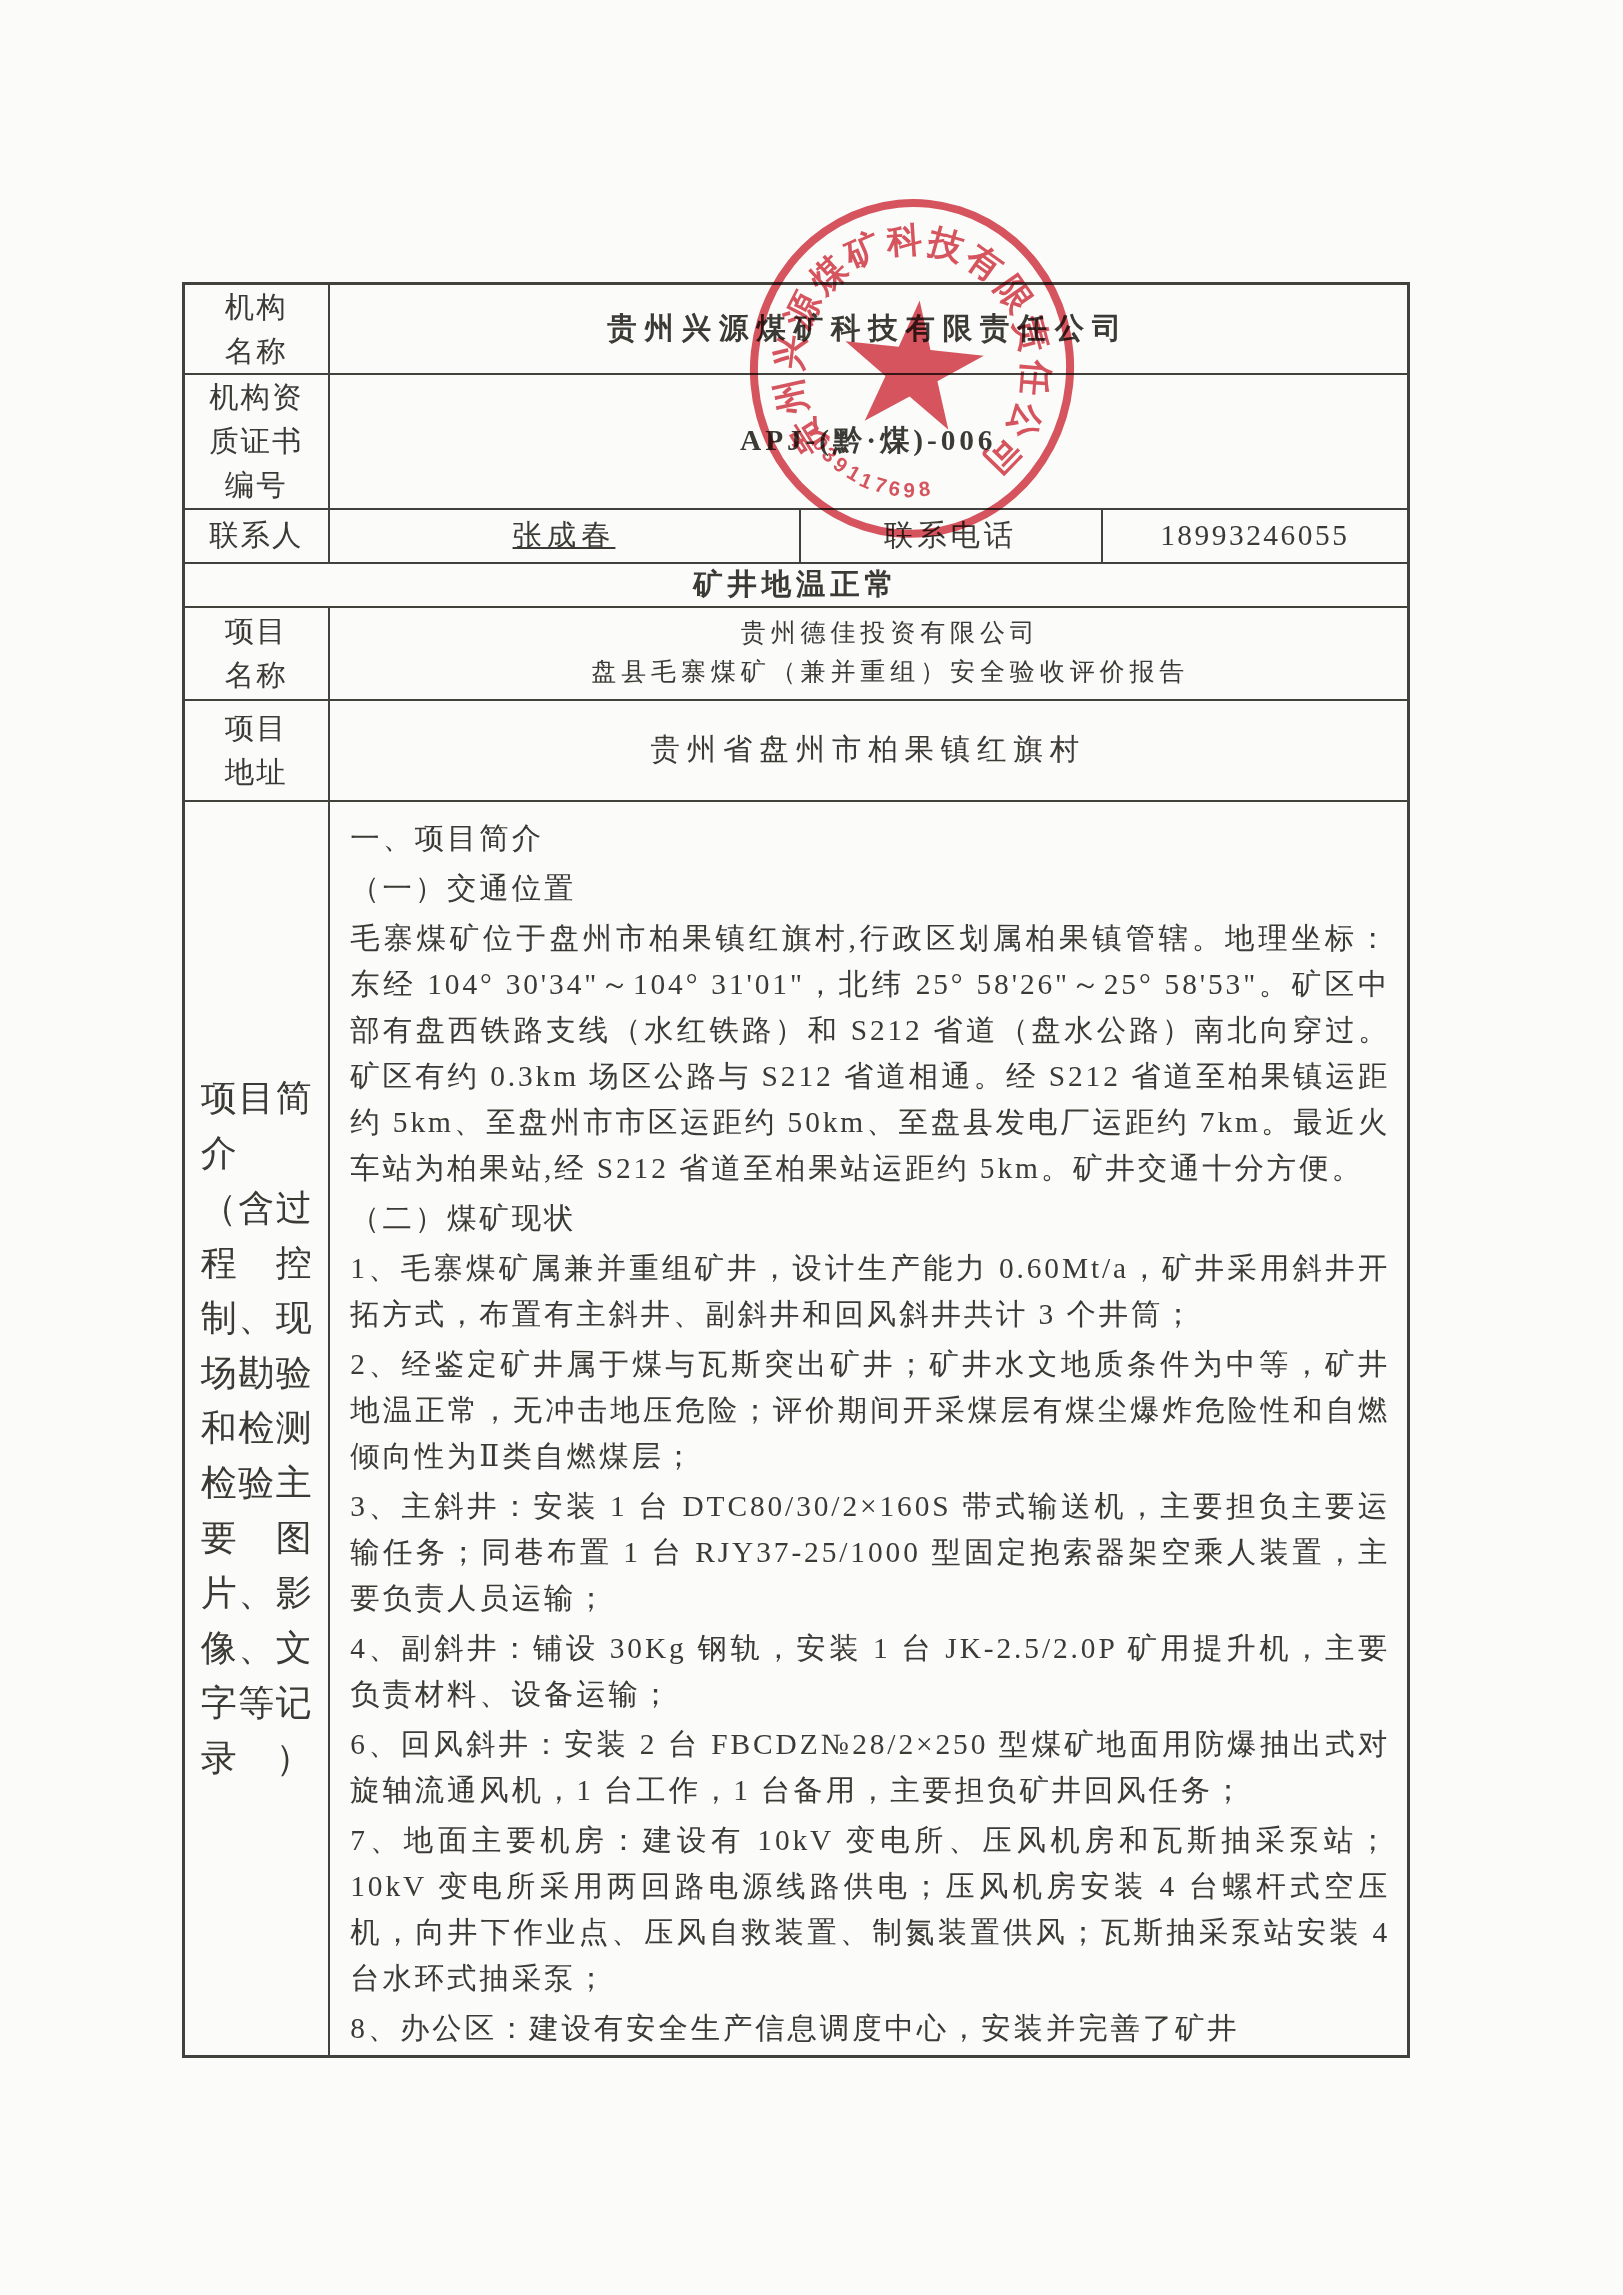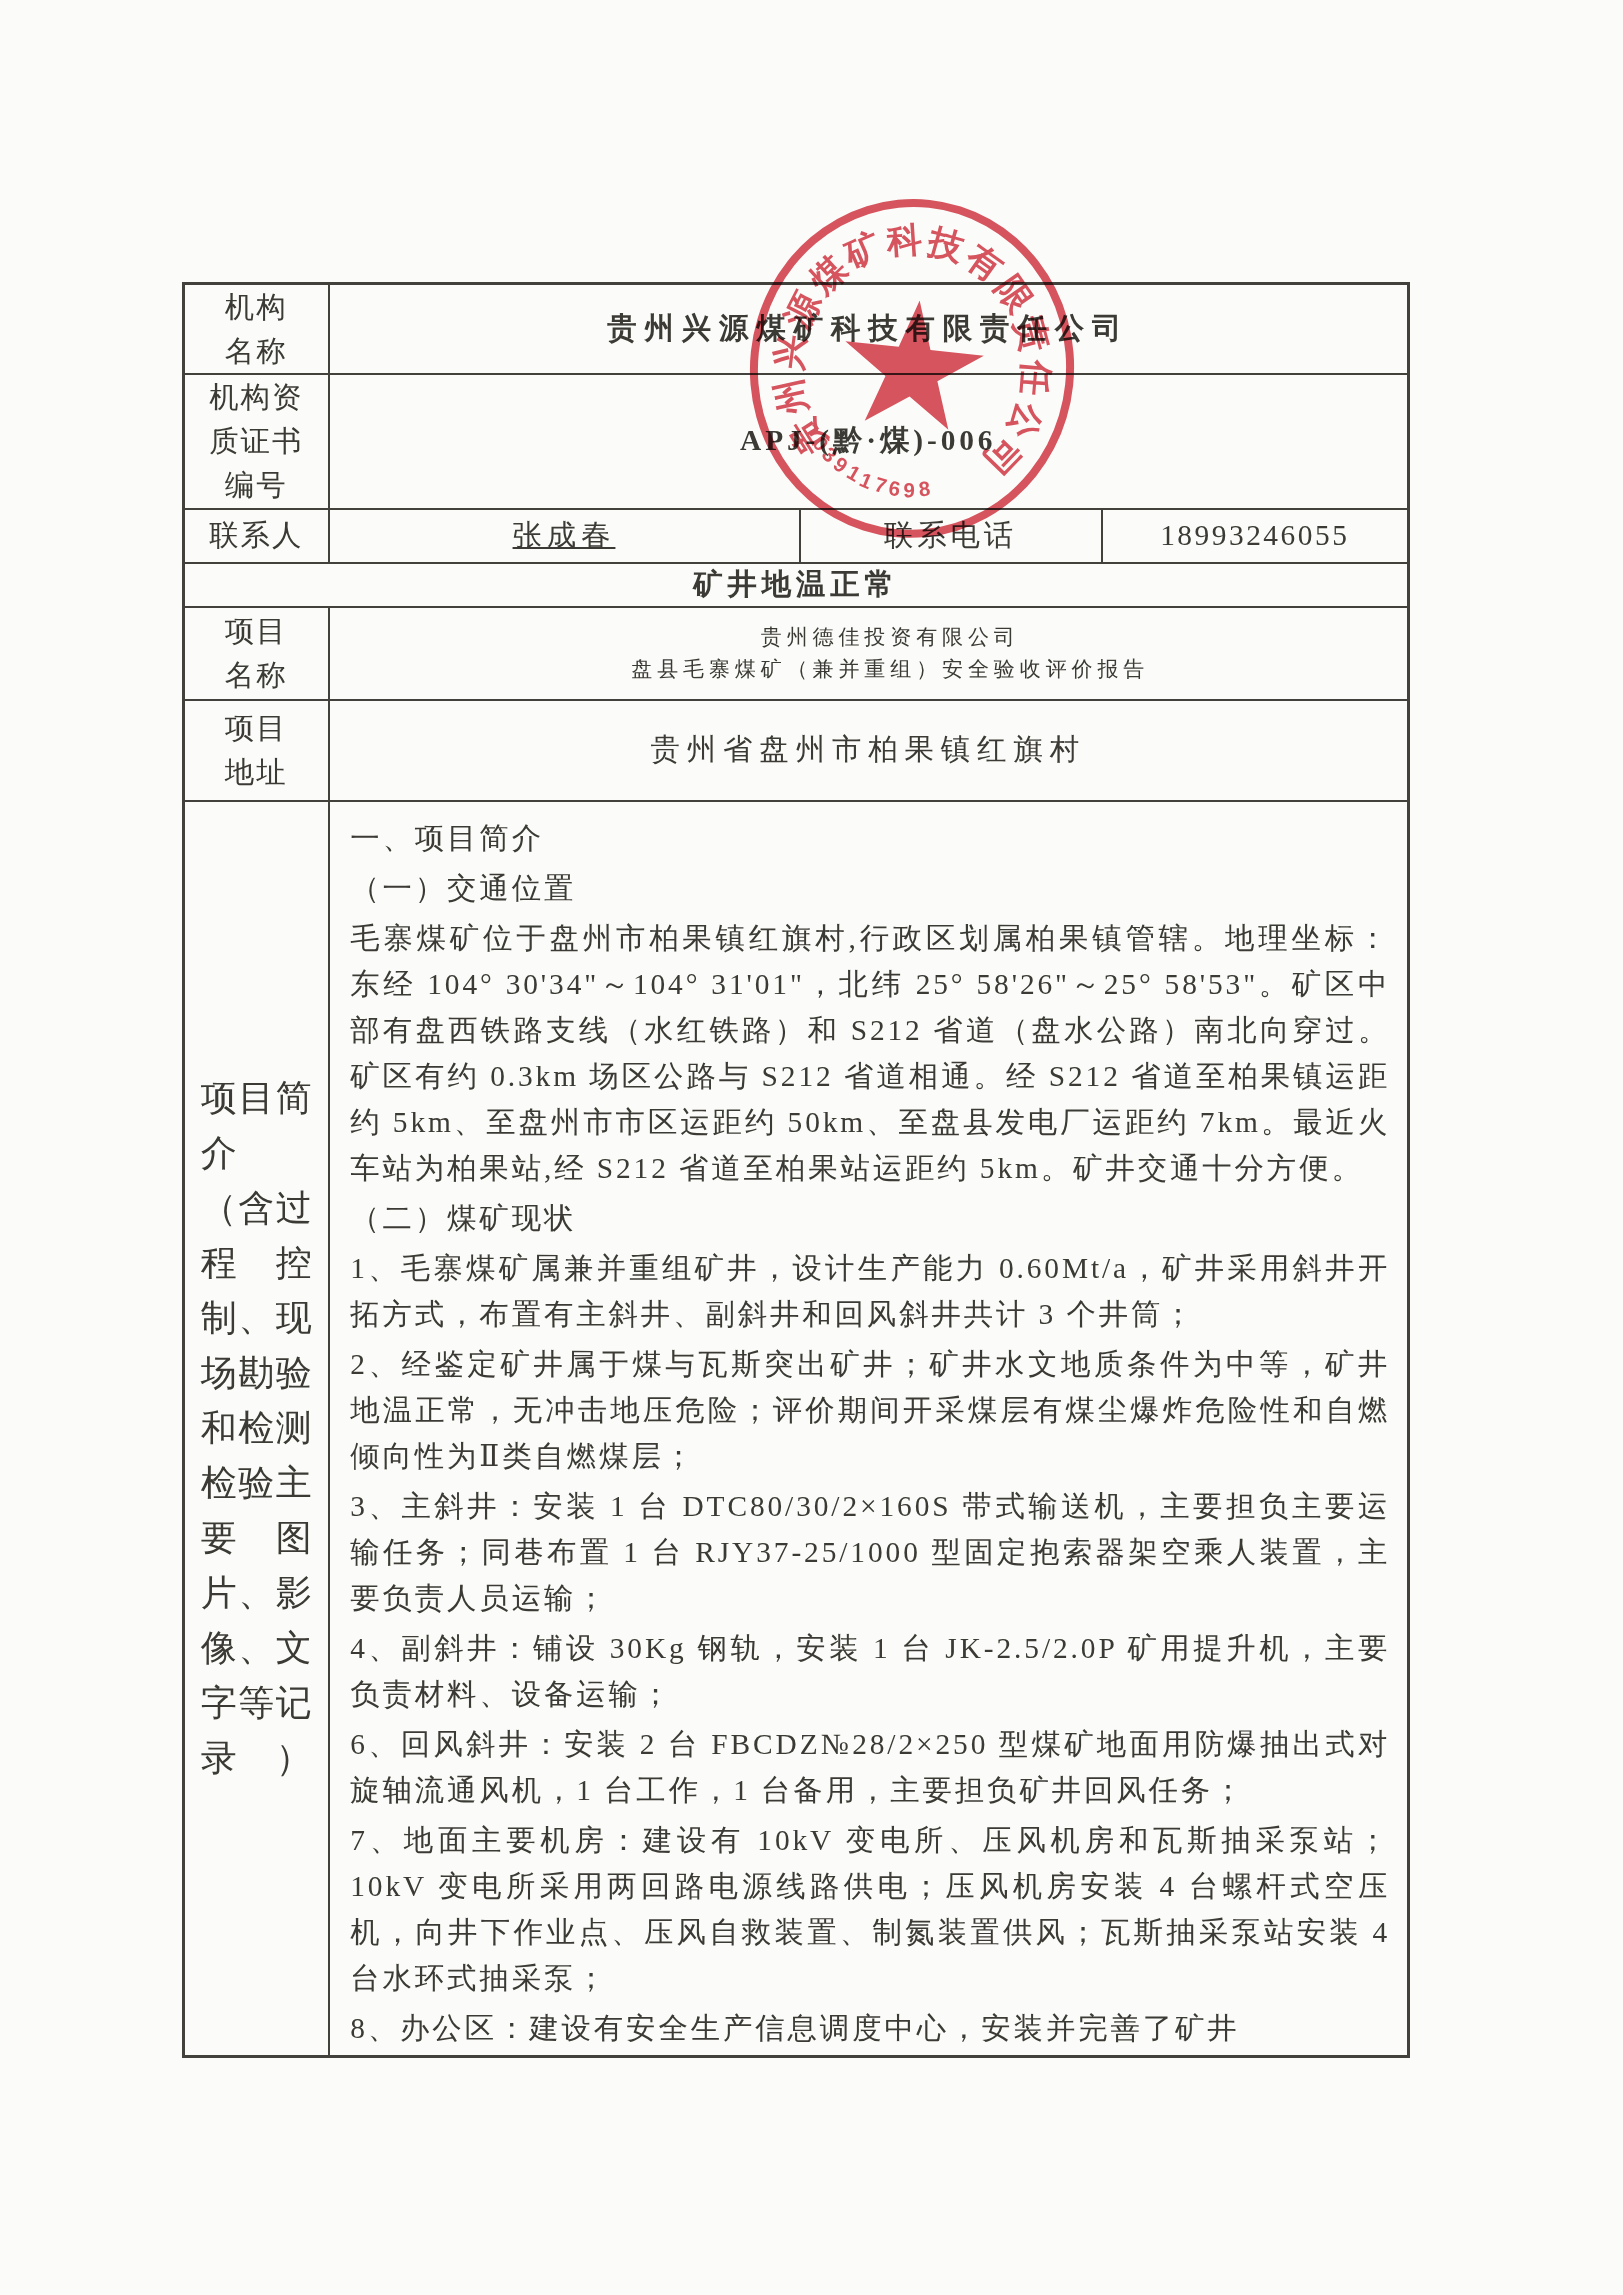--- a/index.html
+++ b/index.html
@@ -35,21 +35,21 @@
   .r6{height:101px;}
   .r7{height:1256px;}
 
   .lbl{white-space:pre-line;line-height:1.5;letter-spacing:2px;}
   .org-value{font-weight:bold;font-size:31px;letter-spacing:7.9px;}
   .cert-value{font-weight:bold;font-size:31px;letter-spacing:3.9px;}
   .contact-name{font-size:30px;letter-spacing:4.9px;text-decoration:underline;}
   .phone-label{font-size:29.4px;letter-spacing:3.9px;}
   .phone-value{font-size:31px;letter-spacing:2.5px;}
   .section-header{font-weight:bold;font-size:31px;letter-spacing:4.9px;}
-  .pn-line{line-height:1.55;letter-spacing:4.9px;font-size:21px;margin-left:44px;}
+  .pn-line{line-height:1.55;letter-spacing:4.9px;font-size:25px;margin-left:44px;}
   .addr-value{font-size:29.4px;letter-spacing:6.9px;}
 
   .intro-label-cell{vertical-align:middle;}
   .intro-label-line{
     font-size:36px;line-height:55px;
     text-align:justify;text-align-last:justify;
     padding:0 15.7px;color:#3b3a34;
   }
   .intro-cell{vertical-align:top;}
   .intro-body{

